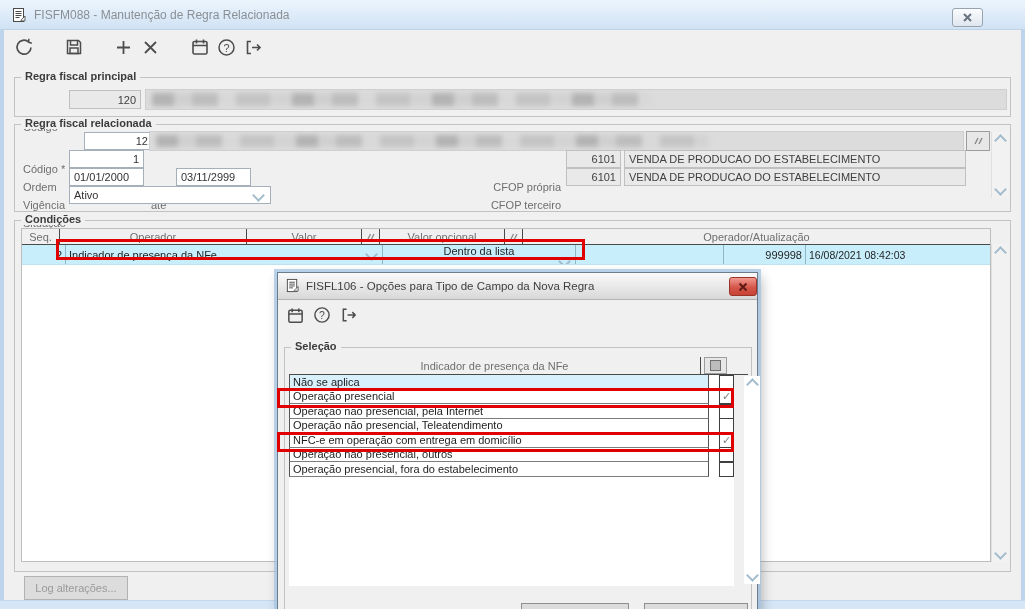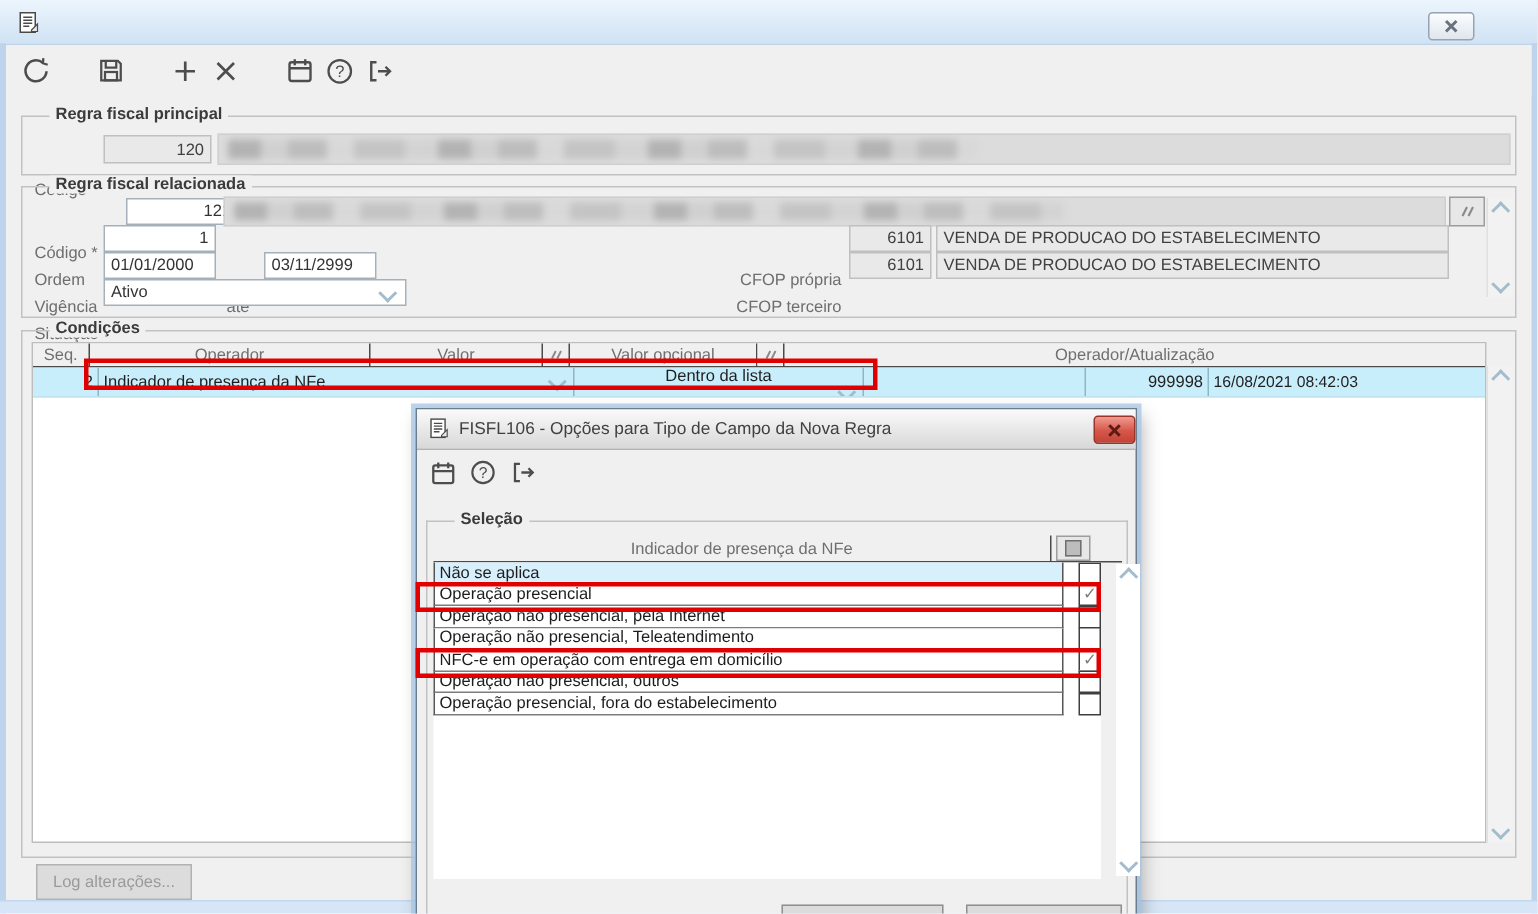--- a/index.html
+++ b/index.html
@@ -24,21 +24,21 @@
     left:952px;top:8px;width:31px;height:19px;border:1px solid #97a3b1;border-radius:3px;
     background:linear-gradient(#fbfdfe,#dfe6ee);display:flex;align-items:center;justify-content:center;
   }
   .toolbar{left:4px;top:30px;width:1017px;height:34px;background:#f0f0f0;}
   .icon-btn{display:flex;align-items:center;justify-content:center;}
 
   
   .groupbox{border:1px solid #c2c2c2;background:transparent;}
   .group-label{
     position:absolute;top:-8px;left:6px;background:#f0f0f0;padding:0 4px;
-    font-size:11px;font-weight:bold;color:#3b3b3b;white-space:nowrap;margin-left:12px;
+    font-size:11px;font-weight:bold;color:#3b3b3b;white-space:nowrap;
   }
   .field-label{font-size:11px;color:#6e6e6e;white-space:nowrap;margin-top:28px;}
   .inp{
     font-size:11px;color:#333;background:#fff;border:1px solid #a6b0ba;
     display:flex;align-items:center;padding:0 4px;white-space:nowrap;overflow:hidden;
   }
   .inp.num{justify-content:flex-end;padding-left:44px;}
   .inp.ro{background:#e9e9e9;border-color:#c0c0c0;color:#404040;}
   .redacted{background:#dcdcdc;border:1px solid #cfcfcf;overflow:hidden;}
   .redacted .blob{
@@ -111,20 +111,21 @@
 <div class="abs win-frame-right"></div>
 
 <div class="abs titlebar">
   <span class="abs" style="left:11px;top:7px;">
     <svg width="16" height="16" viewBox="0 0 16 16">
         <rect x="2.5" y="1.5" width="10" height="13" fill="#fff" stroke="#4a4a4a"></rect>
         <path d="M4.5 4.5h6M4.5 6.5h6M4.5 8.5h6M4.5 10.5h4" stroke="#4a4a4a" stroke-width="1"></path>
         <path d="M10 13 l4 -4 v5 h-4z" fill="#e8e8e8" stroke="#4a4a4a" stroke-width="0.8"></path>
       </svg>
   </span>
+  <span class="abs title-text">FISFM088 - Manutenção de Regra Relacionada</span>
   <div class="abs close-btn">
     <svg width="11" height="11" viewBox="0 0 11 11">
         <path d="M2 2 L9 9 M9 2 L2 9" stroke="#68737f" stroke-width="2"></path>
       </svg>
   </div>
 </div>
 
 <div class="abs toolbar">
   <div class="abs icon-btn" style="left:9px;top:6px;width:22px;height:22px;">
     <svg width="20" height="20" viewBox="0 0 20 20" fill="none" stroke="#4d4d4d" stroke-width="1.7">

